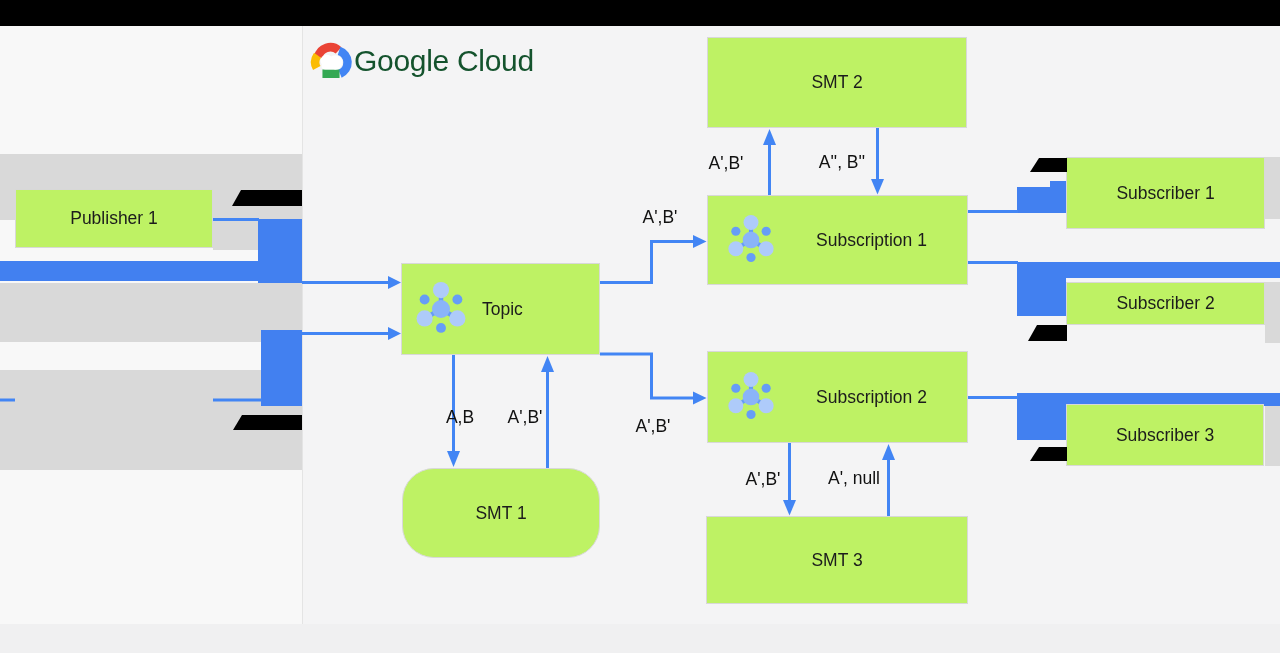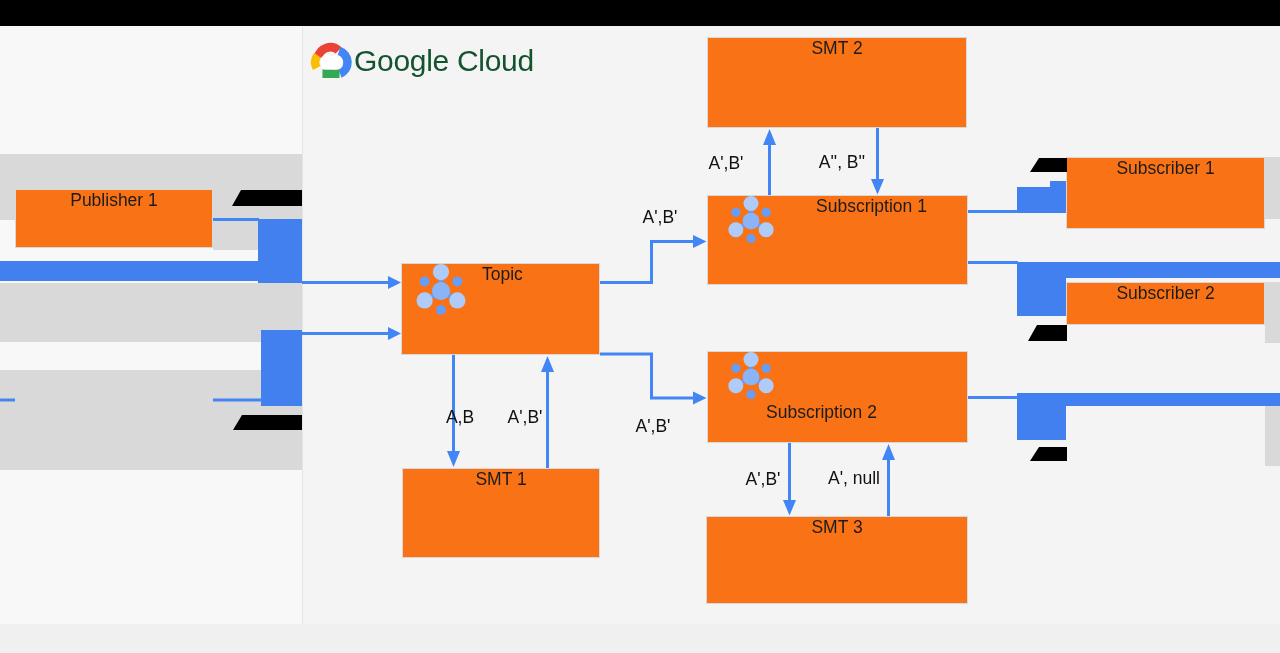--- a/index.html
+++ b/index.html
@@ -6,22 +6,22 @@
   .canvas{position:relative;width:1280px;height:653px;overflow:hidden;
           font-family:"Liberation Sans",sans-serif;background:#f4f4f5;}
   .topbar{position:absolute;left:0;top:0;width:1280px;height:26px;background:#000;}
   .left-panel{position:absolute;left:0;top:26px;width:302px;height:598px;background:#f8f8f8;}
   .divider{position:absolute;left:302px;top:26px;width:1px;height:598px;background:#e4e4e4;}
   .bottom-strip{position:absolute;left:0;top:624px;width:1280px;height:29px;background:#f0f0f1;}
   .band{position:absolute;background:#d9d9d9;}
   .bar{position:absolute;background:#4280f0;}
   .blob{position:absolute;background:#000;}
   .slant{clip-path:polygon(9px 0,100% 0,100% 100%,0 100%);}
-  .node{position:absolute;background:#f97316;border:1px solid #d8d8d8;box-sizing:border-box;
-        display:flex;align-items:flex-start;justify-content:center;
+  .node{position:absolute;background:#bef264;border:1px solid #d8d8d8;box-sizing:border-box;
+        display:flex;align-items:center;justify-content:center;
         font-size:17.5px;color:#1c1c1c;}
   .node.iconic{justify-content:flex-start;}
   .edges{position:absolute;left:0;top:0;z-index:6;pointer-events:none;}
   .edges path{stroke:#4285f4;stroke-width:3;fill:none;}
   .edges polygon{fill:#4285f4;}
   .elabel{position:absolute;z-index:7;font-size:17.5px;color:#111;white-space:nowrap;
           transform:translate(-50%,-50%);}
   .logo{position:absolute;left:308px;top:40px;display:flex;align-items:center;z-index:5;}
   .logo-text{font-size:30px;color:#14532d;letter-spacing:-0.3px;}
   .z2{z-index:2}.z3{z-index:3}.z8{z-index:8}
@@ -73,21 +73,21 @@
         <circle cx="18.2" cy="10.5" r="9" fill="#aecbfa"></circle>
         <circle cx="0" cy="0" r="10" fill="#8ab4f8"></circle>
         <circle cx="-18.2" cy="-10.5" r="5.5" fill="#669df6"></circle>
         <circle cx="18.2" cy="-10.5" r="5.5" fill="#669df6"></circle>
         <circle cx="0" cy="21" r="5.5" fill="#669df6"></circle>
       </svg>
     </span>
     <span style="margin-left:14px;">Topic</span>
   </div>
 
-  <div class="node z3" style="left:402px;top:468px;width:198px;height:90px;">
+  <div class="node z3" style="left:402px;top:468px;width:198px;height:90px;border-radius:32px;">
     <span>SMT 1</span>
   </div>
   <div class="node z3" style="left:707px;top:37px;width:260px;height:91px;">
     <span>SMT 2</span>
   </div>
   <div class="node z3" style="left:706px;top:516px;width:262px;height:88px;">
     <span>SMT 3</span>
   </div>
 
   <div class="node iconic z3" style="left:707px;top:195px;width:261px;height:90px;padding-left:18px;">
@@ -103,21 +103,21 @@
         <circle cx="18.2" cy="10.5" r="9" fill="#aecbfa"></circle>
         <circle cx="0" cy="0" r="10" fill="#8ab4f8"></circle>
         <circle cx="-18.2" cy="-10.5" r="5.5" fill="#669df6"></circle>
         <circle cx="18.2" cy="-10.5" r="5.5" fill="#669df6"></circle>
         <circle cx="0" cy="21" r="5.5" fill="#669df6"></circle>
       </svg>
     </span>
     <span style="margin-left:40px;">Subscription 1</span>
   </div>
 
-  <div class="node iconic z3" style="left:707px;top:351px;width:261px;height:92px;padding-left:18px;flex-direction:column;">
+  <div class="node iconic z3" style="left:707px;top:351px;width:261px;height:92px;padding-left:18px;">
     <span class="icon-wrap">
       <svg viewBox="-30 -30 60 60" width="50" height="50">
         <g stroke="#669df6" stroke-width="5">
           <line x1="0" y1="0" x2="0" y2="-21"></line>
           <line x1="0" y1="0" x2="-18.2" y2="10.5"></line>
           <line x1="0" y1="0" x2="18.2" y2="10.5"></line>
         </g>
         <circle cx="0" cy="-21" r="9" fill="#aecbfa"></circle>
         <circle cx="-18.2" cy="10.5" r="9" fill="#aecbfa"></circle>
         <circle cx="18.2" cy="10.5" r="9" fill="#aecbfa"></circle>
@@ -128,20 +128,23 @@
       </svg>
     </span>
     <span style="margin-left:40px;">Subscription 2</span>
   </div>
 
   <div class="node z3" style="left:1066px;top:157px;width:199px;height:72px;">
     <span>Subscriber 1</span>
   </div>
   <div class="node z3" style="left:1066px;top:282px;width:199px;height:43px;">
     <span>Subscriber 2</span>
+  </div>
+  <div class="node z3" style="left:1066px;top:404px;width:198px;height:62px;">
+    <span>Subscriber 3</span>
   </div>
 
   <div class="blob slant z8" style="left:232px;top:190px;width:70px;height:16px;"></div>
   <div class="blob slant z8" style="left:233px;top:415px;width:69px;height:15px;"></div>
   <div class="blob slant z8" style="left:1030px;top:158px;width:37px;height:14px;"></div>
   <div class="blob slant z8" style="left:1028px;top:325px;width:39px;height:16px;"></div>
   <div class="blob slant z8" style="left:1030px;top:447px;width:37px;height:14px;"></div>
 
   <svg class="edges" width="1280" height="653" viewBox="0 0 1280 653">
     <g>

